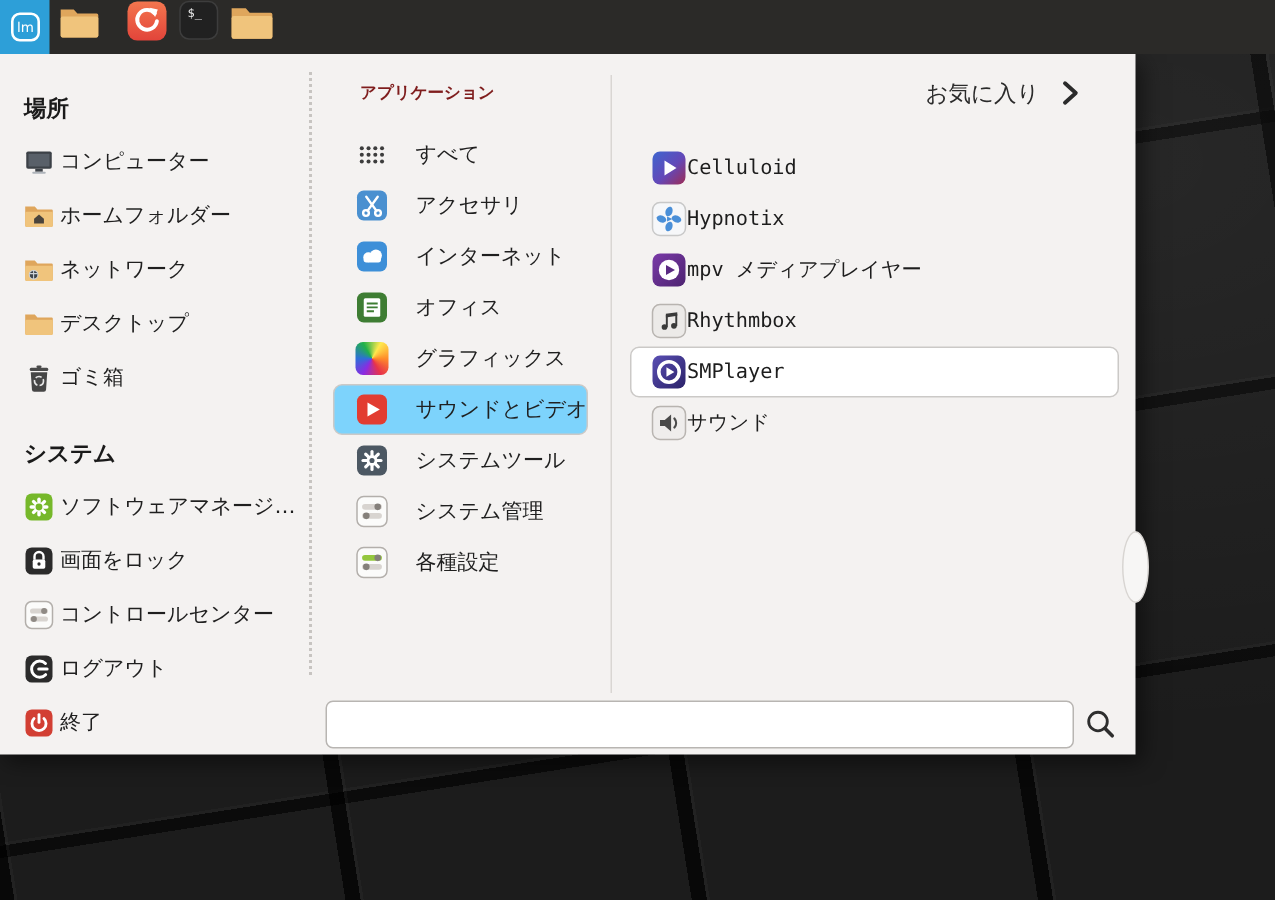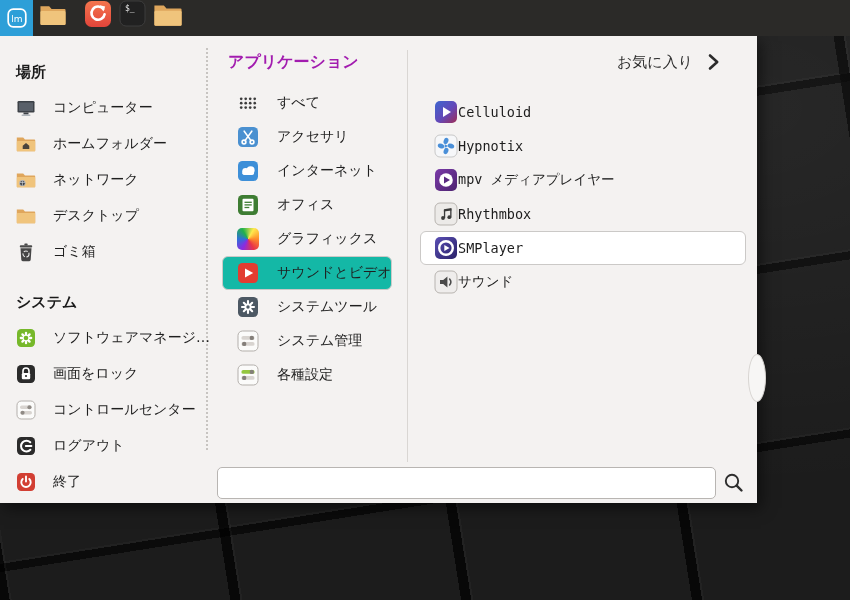--- a/index.html
+++ b/index.html
@@ -34,30 +34,30 @@
     position:absolute;left:0;top:36px;width:757px;height:467px;background:#f4f2f1;
     box-shadow:4px 5px 14px rgba(0,0,0,0.5);z-index:5;
   }
   .divider-dotted{position:absolute;left:206px;top:12px;height:402px;width:0;border-left:2px dotted #c7c4c1;}
   .divider-solid{position:absolute;left:407px;top:14px;height:412px;width:0;border-left:1px solid #d9d6d3;}
   .edge-bump{position:absolute;left:748px;top:318px;width:16px;height:46px;background:#f7f6f5;border:1px solid #d8d5d2;border-radius:50%;}
   
   .sidebar{position:absolute;left:0;top:0;width:207px;height:467px;padding:20px 0 0 16px;box-sizing:border-box;}
   .side-header{font-size:15px;font-weight:bold;color:#1a1a1a;height:24px;line-height:24px;margin:4px 0 6px 0;}
   .side-header.second{margin-top:20px;}
-  .side-item{display:flex;align-items:center;height:36px;gap:17px;cursor:pointer;}
+  .side-item{display:flex;align-items:center;height:36px;gap:4px;cursor:pointer;}
   .side-item .ic{width:20px;height:20px;flex:0 0 20px;display:flex;align-items:center;justify-content:center;}
   .side-item .lbl{font-size:14px;color:#1f1f1f;white-space:nowrap;}
   
   .cat-col{position:absolute;left:207px;top:0;width:200px;height:467px;padding:8px 0 0 21px;box-sizing:border-box;}
-  .col-header{font-size:16px;font-weight:bold;color:#a21caf;height:24px;line-height:24px;margin:6px 0 0 0;}
+  .col-header{font-size:11px;font-weight:bold;color:#7f1d1d;height:24px;line-height:24px;margin:6px 0 0 12px;}
   .cat-list{margin-top:12px;}
   .cat-row{display:flex;align-items:center;height:34px;gap:18px;margin-left:-6px;padding:0 6px 0 14px;width:170px;
            border:1px solid transparent;border-radius:6px;box-sizing:border-box;cursor:pointer;}
-  .cat-row.selected{background:#14b8a6;border-color:#cbc9c7;}
+  .cat-row.selected{background:#7dd3fc;border-color:#cbc9c7;}
   .cat-row .ic{width:22px;height:22px;flex:0 0 22px;display:flex;align-items:center;justify-content:center;}
   .cat-row .lbl{font-size:14px;color:#1f1f1f;white-space:nowrap;}
   .graphics-swatch{width:22px;height:22px;border-radius:5px;
     background:conic-gradient(from 210deg at 50% 50%, #8a2be2,#2e6fd8,#21b14b,#ffe94d,#ff8c2a,#e8334a,#8a2be2);}
   
   .apps-col{position:absolute;left:407px;top:0;width:350px;height:467px;padding:0 0 0 21px;box-sizing:border-box;}
   .fav-link{position:absolute;top:15px;right:37px;height:22px;display:flex;align-items:center;gap:15px;cursor:pointer;}
   .fav-link .lbl{font-size:15px;color:#2b2b2b;}
   .app-list{margin-top:59px;}
   .app-row{display:flex;align-items:center;height:34px;gap:0;margin-left:-8px;padding:0 8px 0 13px;width:326px;

